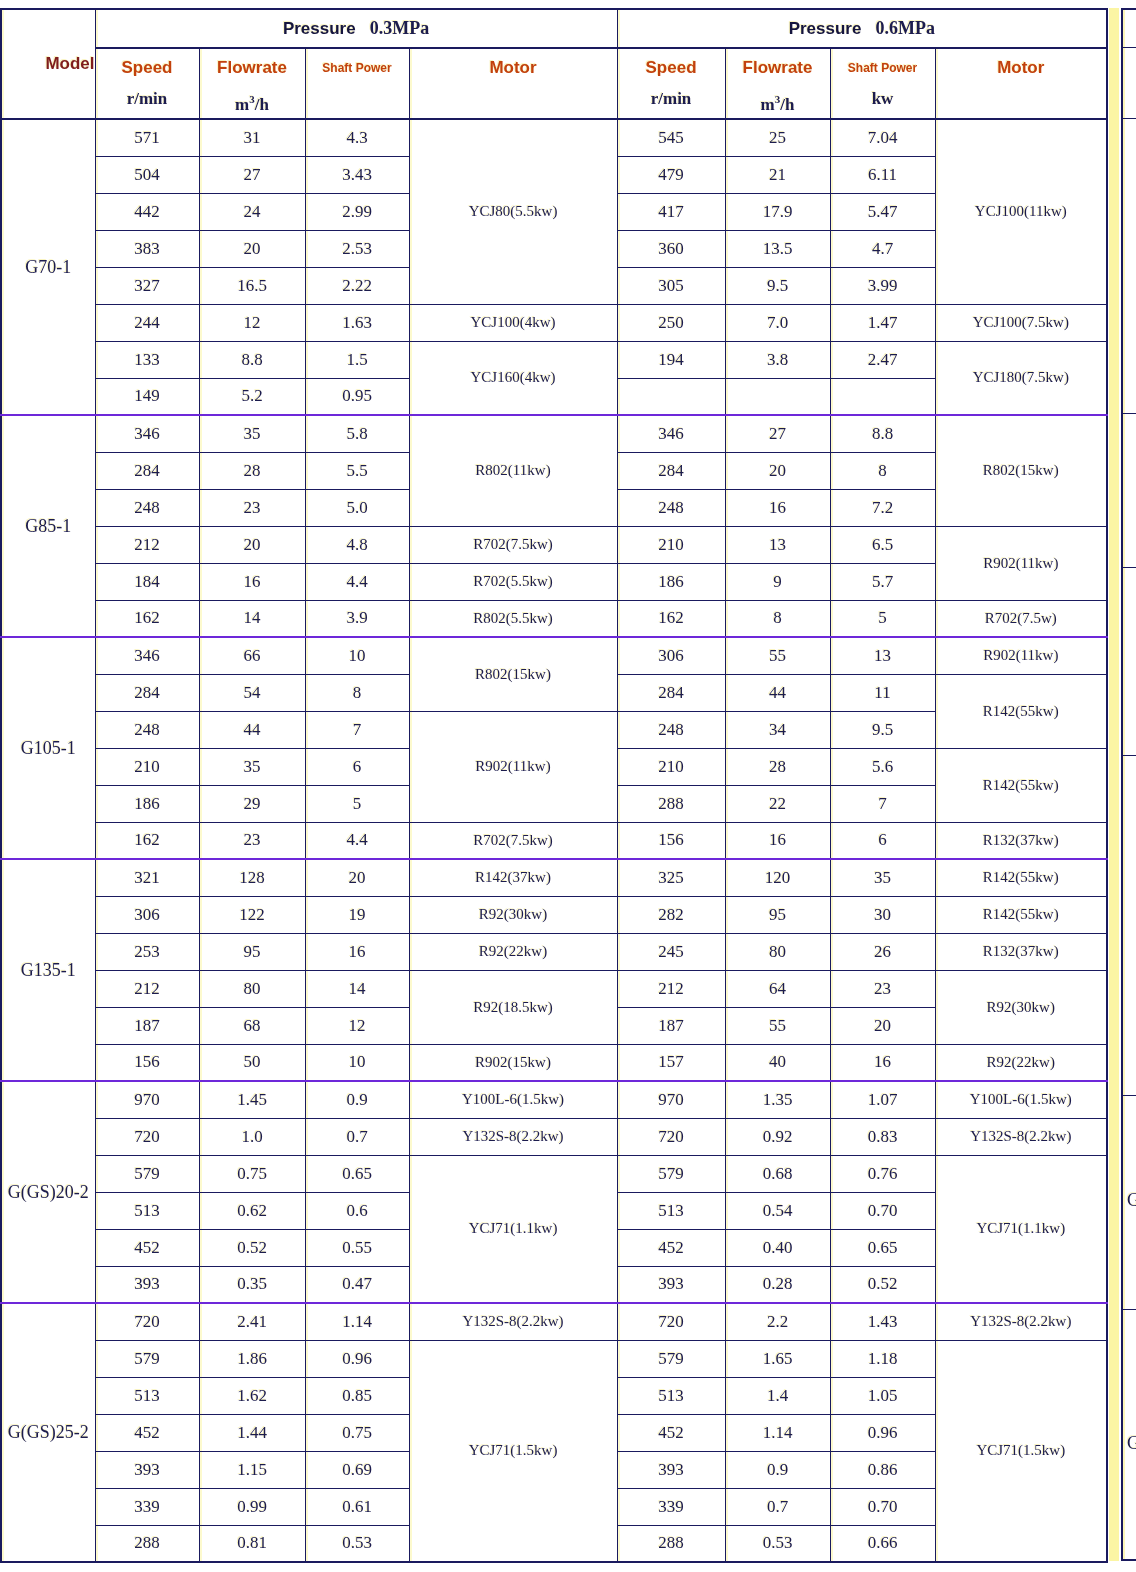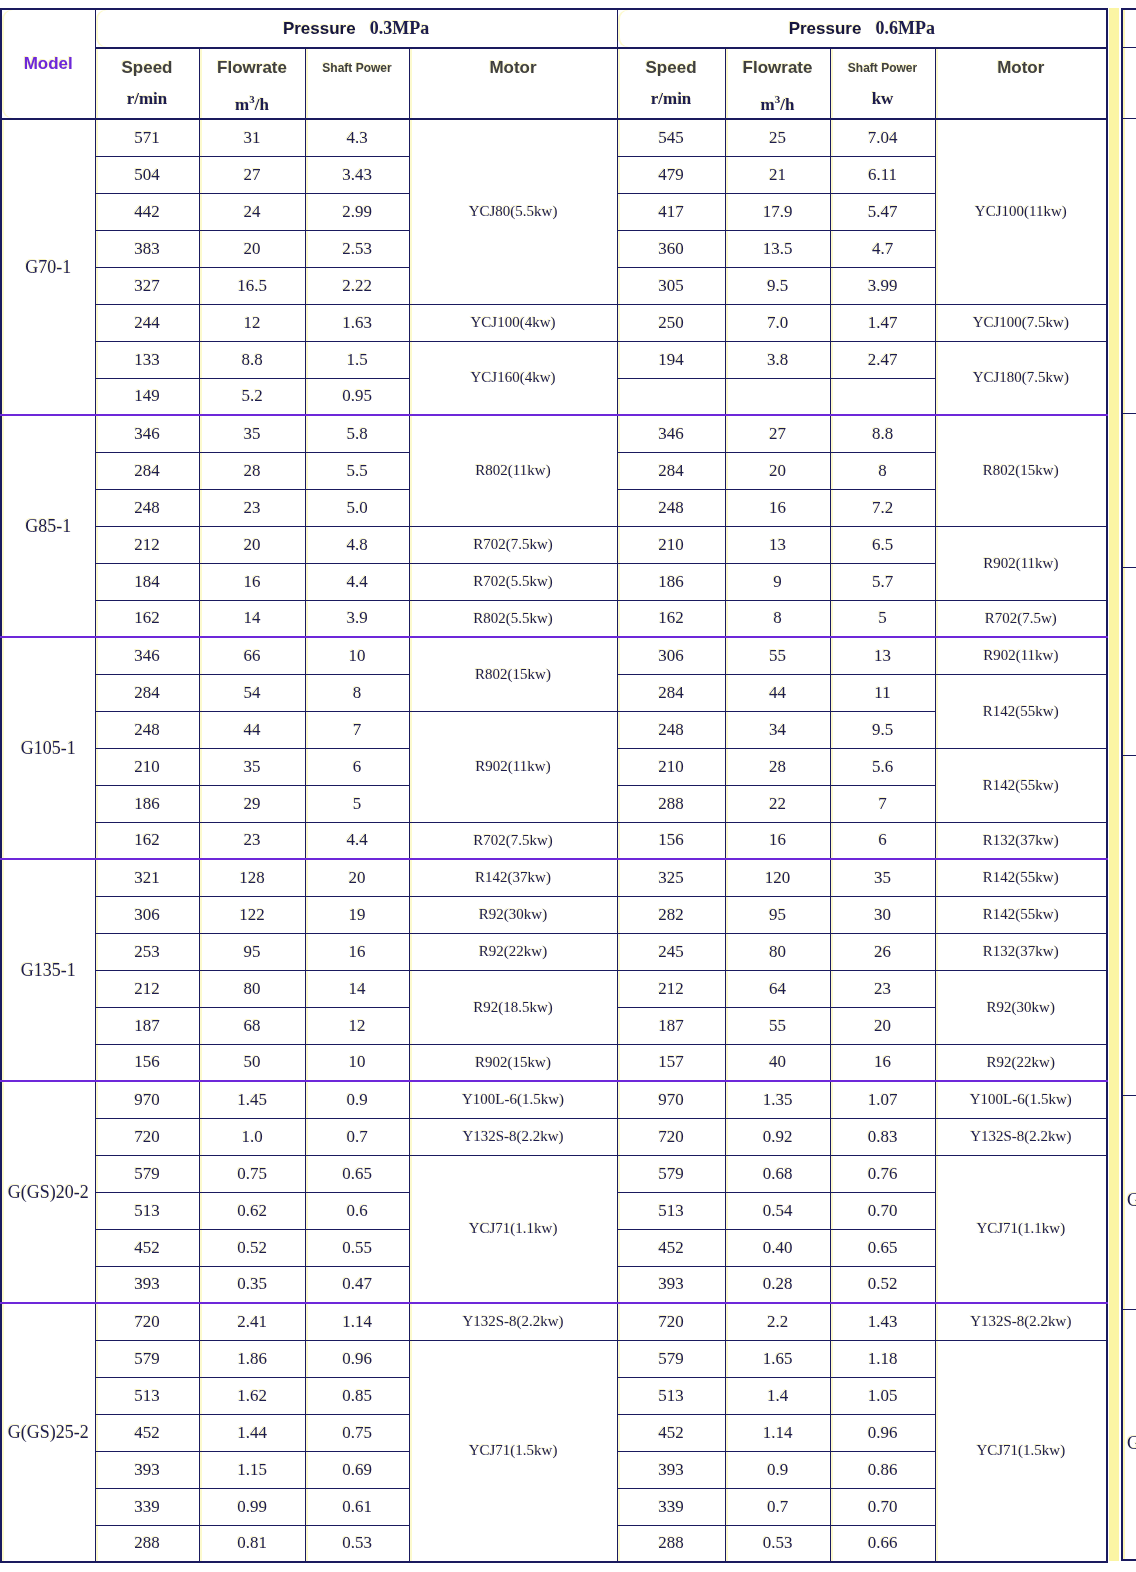--- a/index.html
+++ b/index.html
@@ -13,29 +13,29 @@
     border-collapse:collapse;table-layout:fixed;
     border:2px solid #1a1a5e;
     text-shadow:-1px -1px 0 rgba(244,230,120,0.45);
   }
   th,td{
     border:1px solid #1a1a5e;padding:0;text-align:center;vertical-align:middle;
     box-shadow:inset 2px 0 0 rgba(251,245,166,0.55);
     overflow:visible;
   }
   thead tr.r-pressure{height:39px;}
-  thead tr.r-pressure th{border-bottom:2px solid #1a1a5e;border-radius:9px;}
+  thead tr.r-pressure th{border-bottom:2px solid #1a1a5e;}
   thead tr.r-sub{height:71px;}
   thead tr.r-sub th{border-bottom:2px solid #1a1a5e;vertical-align:top;padding-top:9px;}
   tbody tr{height:37px;}
   tbody tr.sec-start td{border-top:2px solid #6d28d9;}
-  .model-head{font-family:"Liberation Sans",sans-serif;font-weight:bold;font-size:17px;color:#6d28d9;}
+  .model-head{font-family:"Liberation Sans",sans-serif;font-weight:bold;font-size:17px;color:#7f1d1d;text-align:right;}
   .pressure .plabel{font-family:"Liberation Sans",sans-serif;font-weight:bold;font-size:17px;color:#15153f;margin-right:14px;}
   .pressure .pvalue{font-size:18px;}
-  .lbl{font-family:"Liberation Sans",sans-serif;font-weight:bold;font-size:17px;color:#404040;line-height:20px;}
+  .lbl{font-family:"Liberation Sans",sans-serif;font-weight:bold;font-size:17px;color:#c2410c;line-height:20px;}
   th.c2 .lbl{font-size:12px;}
   .unit{font-size:17px;margin-top:10px;height:22px;line-height:22px;}
   .unit sup{font-size:11px;}
   td.num{font-size:17px;}
   td.model{font-size:18px;}
   td.model span{display:inline-block;white-space:nowrap;}
   td.motor{font-size:15px;white-space:nowrap;}
   
   .strip{position:absolute;left:1106px;top:8px;width:30px;height:1553px;}
   .yellow-band{position:absolute;left:3px;top:0;width:10px;height:1553px;background:#fbf5a4;}

